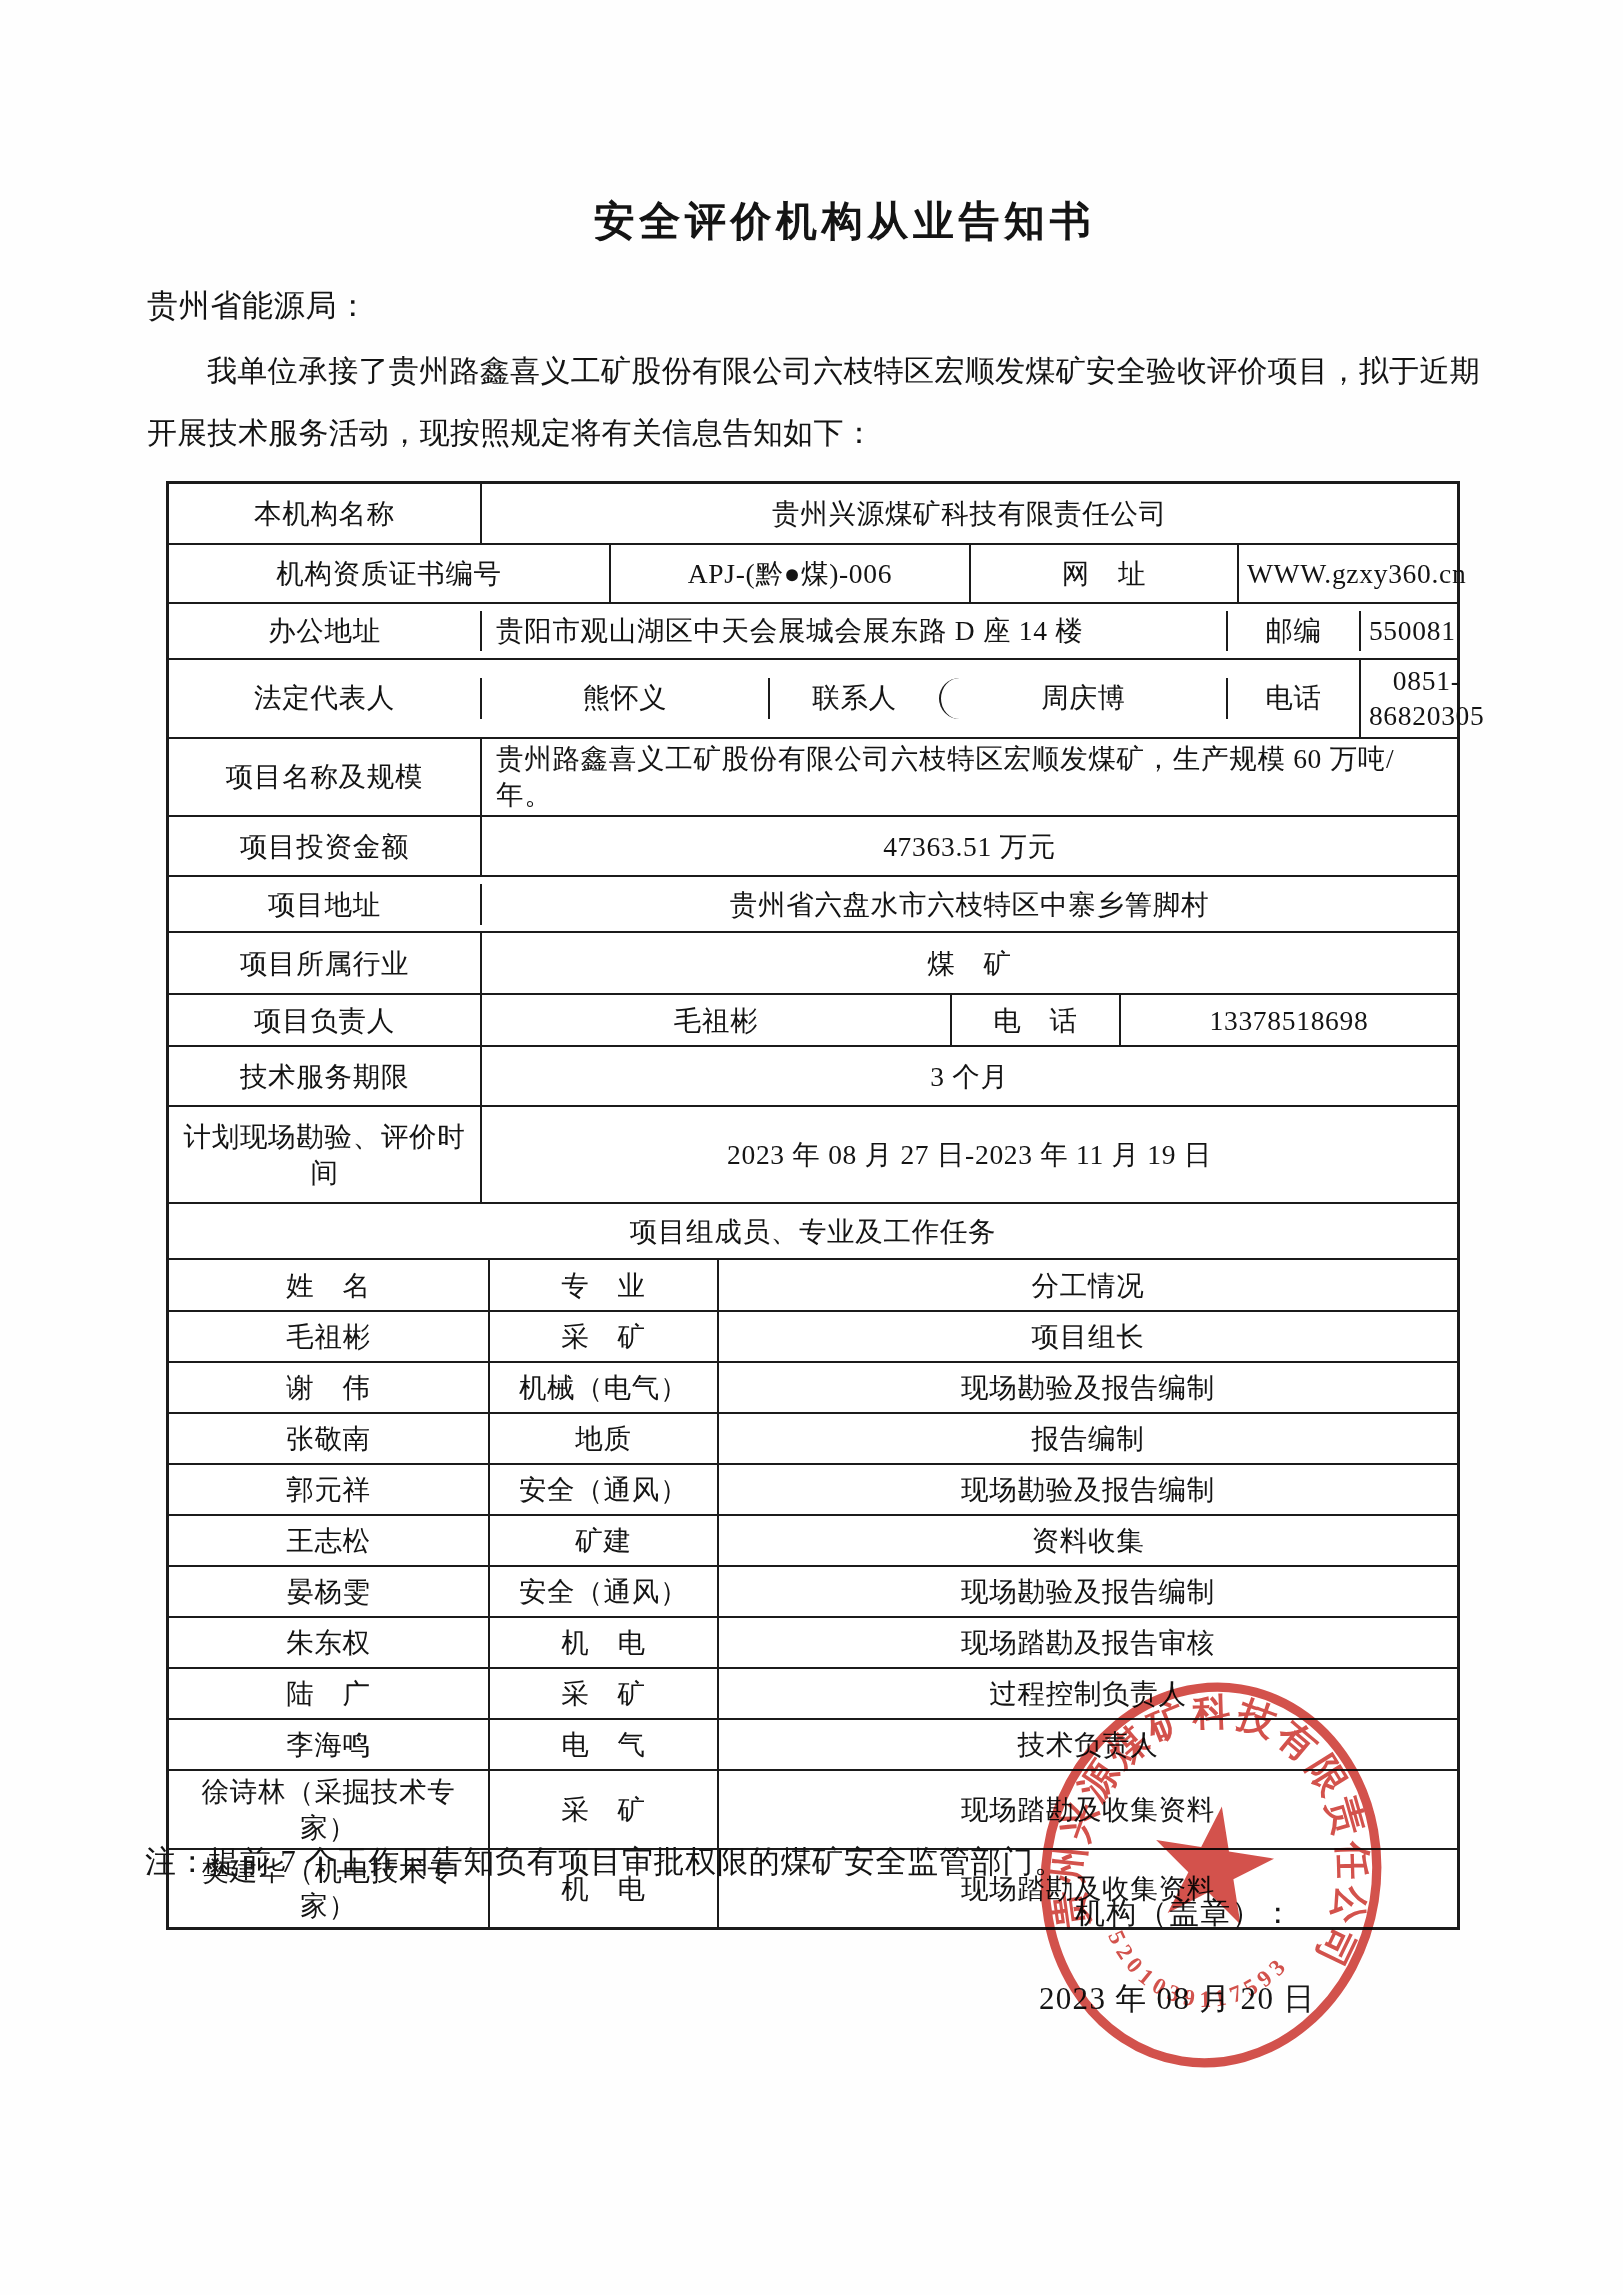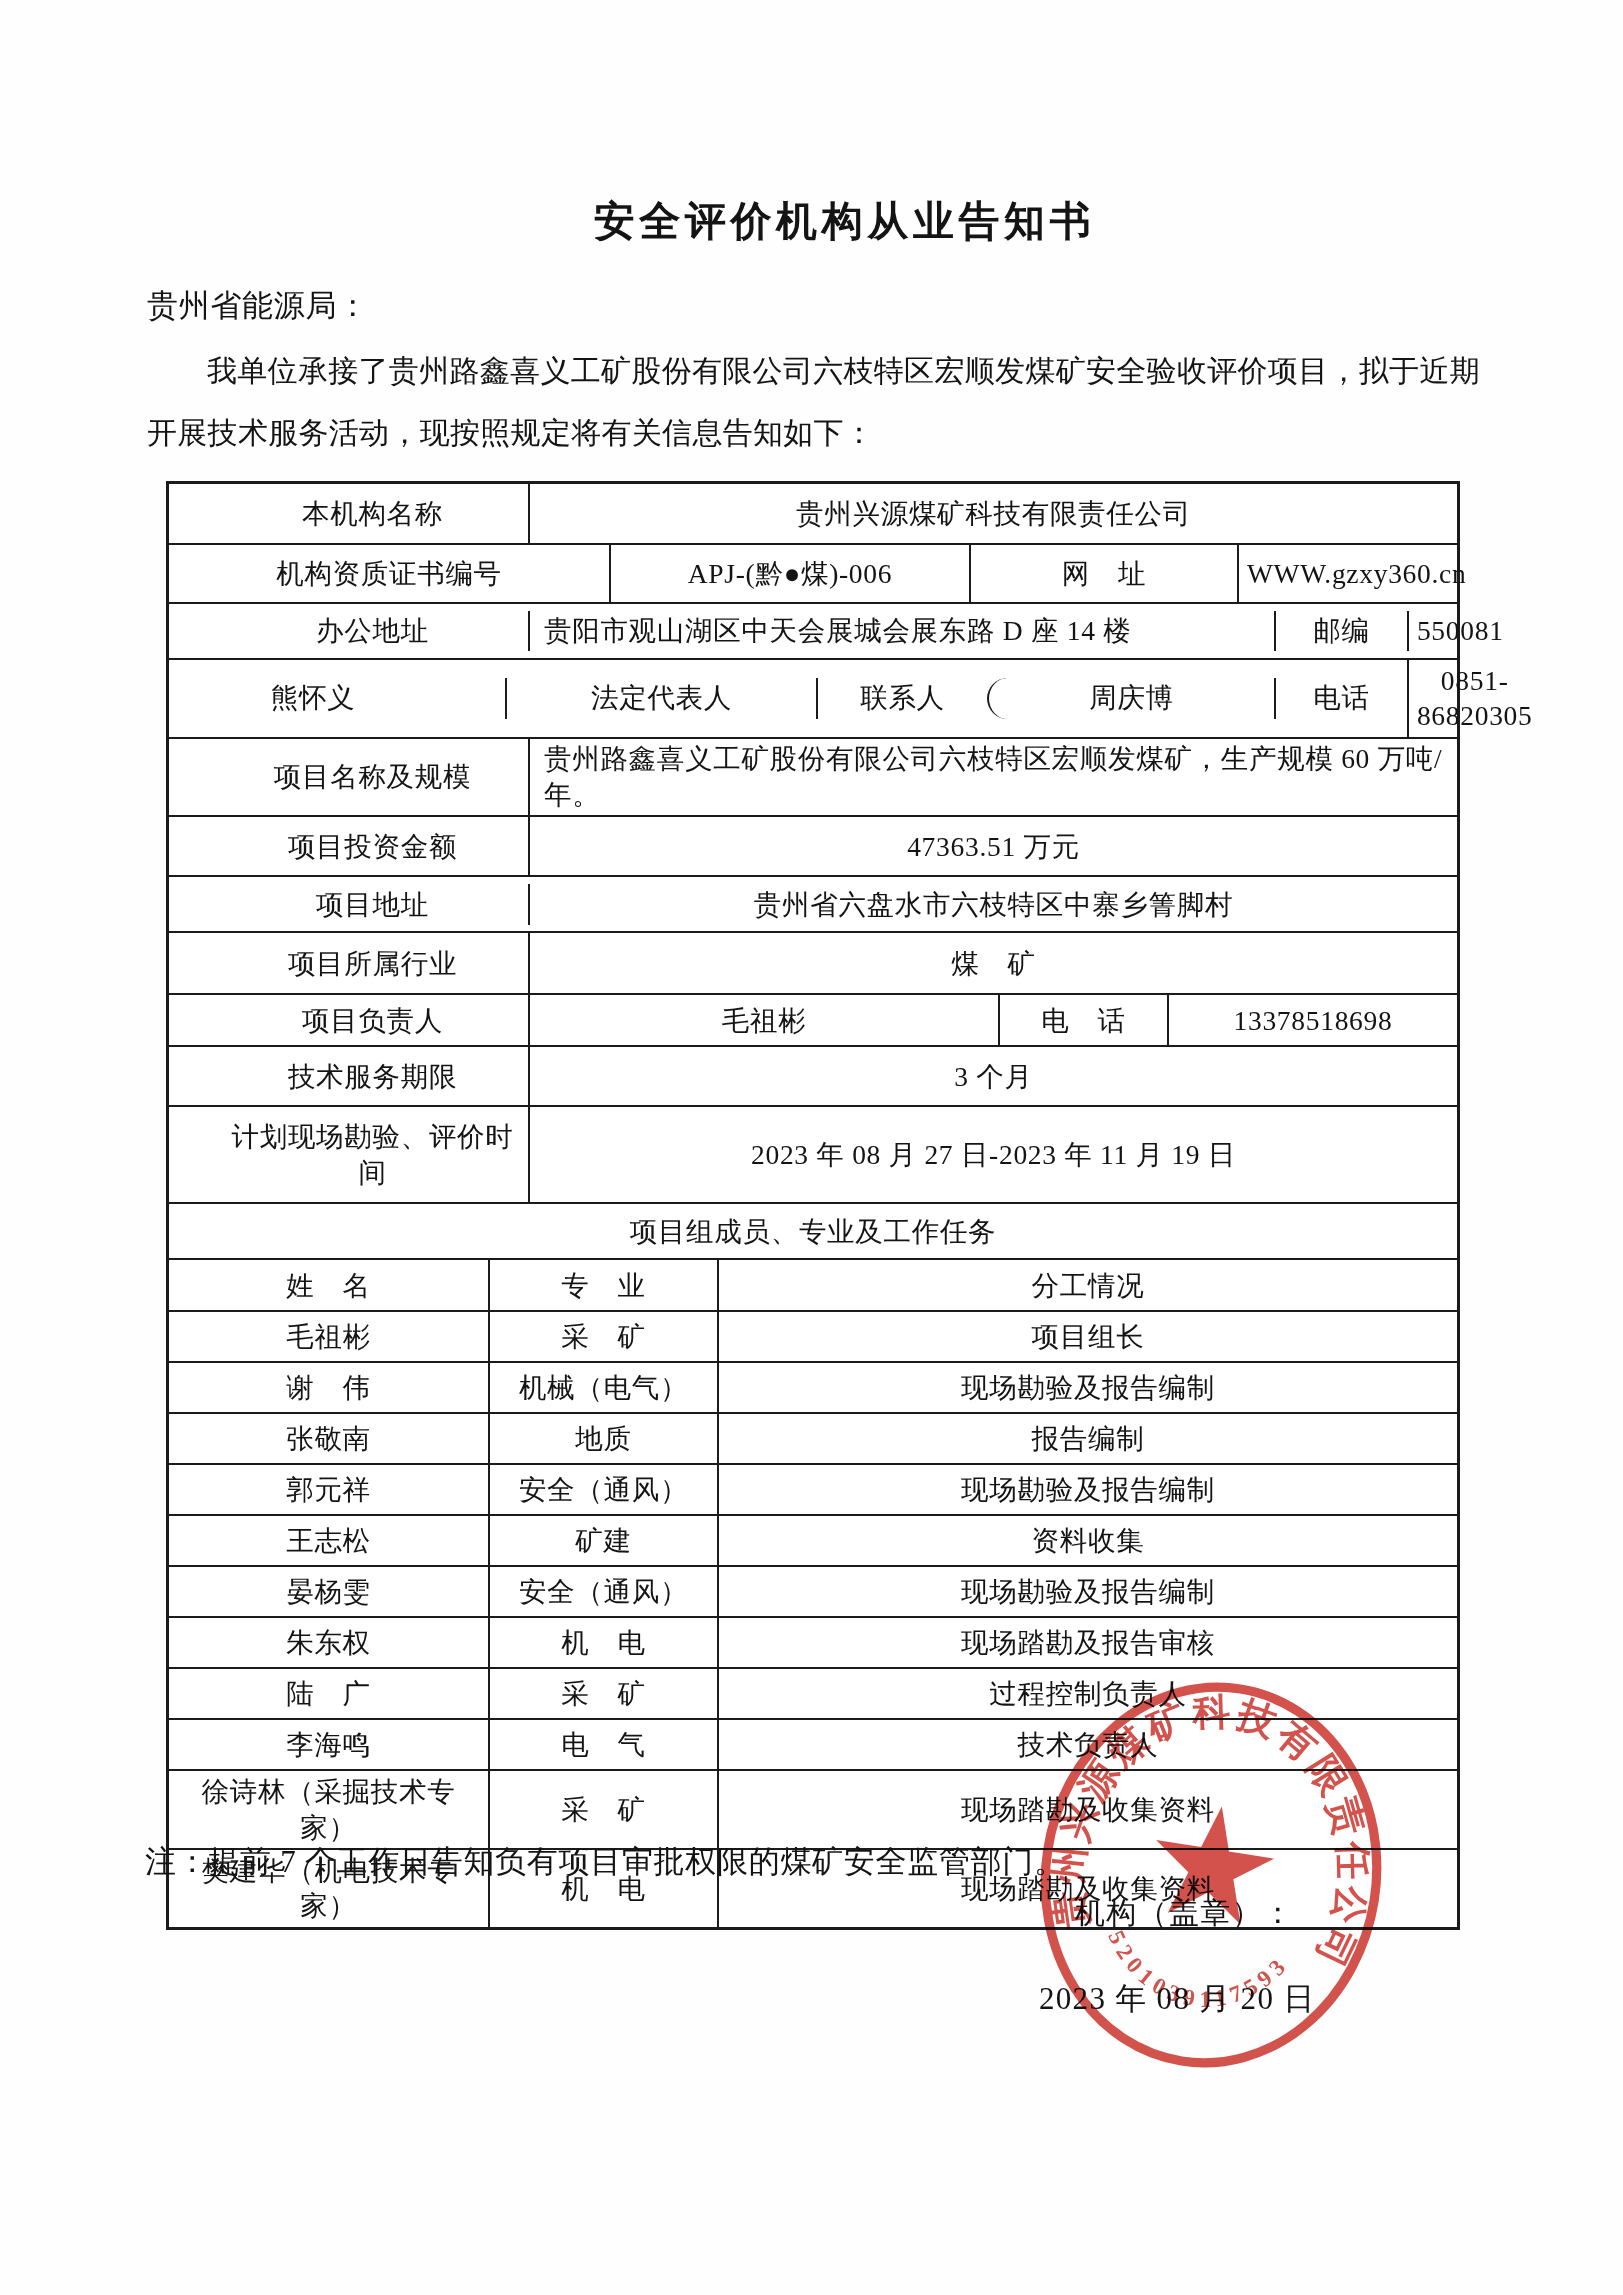--- a/index.html
+++ b/index.html
@@ -34,21 +34,21 @@
   .tr{display:flex;border-top:2.6px solid #1b1b1b;box-sizing:border-box;}
   .tr:first-child{border-top:none;}
   .td{
     border-left:2.6px solid #1b1b1b;box-sizing:border-box;
     display:flex;align-items:center;justify-content:center;
     font-size:27.5px;padding:2.6px 7.9px;text-align:center;
     letter-spacing:0.7px;line-height:1.3;
   }
   .td:first-child{border-left:none;}
   .td.left{justify-content:flex-start;text-align:left;padding-left:14px;}
-  .w395{width:311px;flex:0 0 auto;margin-left:48px;}
+  .w395{width:311px;flex:0 0 auto;}
   .w575{width:440px;flex:0 0 auto;}
   .w550{width:360px;flex:0 0 auto;}
   .w410{width:268px;flex:0 0 auto;}
   .w1140{width:746px;flex:0 0 auto;}
   .w203{width:133px;flex:0 0 auto;}
   .w440{width:288px;flex:0 0 auto;}
   .w262{width:171px;flex:0 0 auto;}
   .w438{width:287px;flex:0 0 auto;border-radius:29px;}
   .w718{width:470px;flex:0 0 auto;}
   .w258{width:169px;flex:0 0 auto;}
@@ -105,22 +105,22 @@
     </div>
 
     <div class="tr h86">
       <div class="td w395">办公地址</div>
       <div class="td w1140 left">贵阳市观山湖区中天会展城会展东路 D 座 14 楼</div>
       <div class="td w203">邮编</div>
       <div class="td grow">550081</div>
     </div>
 
     <div class="tr h86">
+      <div class="td w395">法定代表人</div>
       <div class="td w440">熊怀义</div>
-      <div class="td w395">法定代表人</div>
       <div class="td w262">联系人</div>
       <div class="td w438">周庆博</div>
       <div class="td w203">电话</div>
       <div class="td grow">0851-86820305</div>
     </div>
 
     <div class="tr h94">
       <div class="td w395">项目名称及规模</div>
       <div class="td grow left">贵州路鑫喜义工矿股份有限公司六枝特区宏顺发煤矿，生产规模 60 万吨/年。</div>
     </div>

